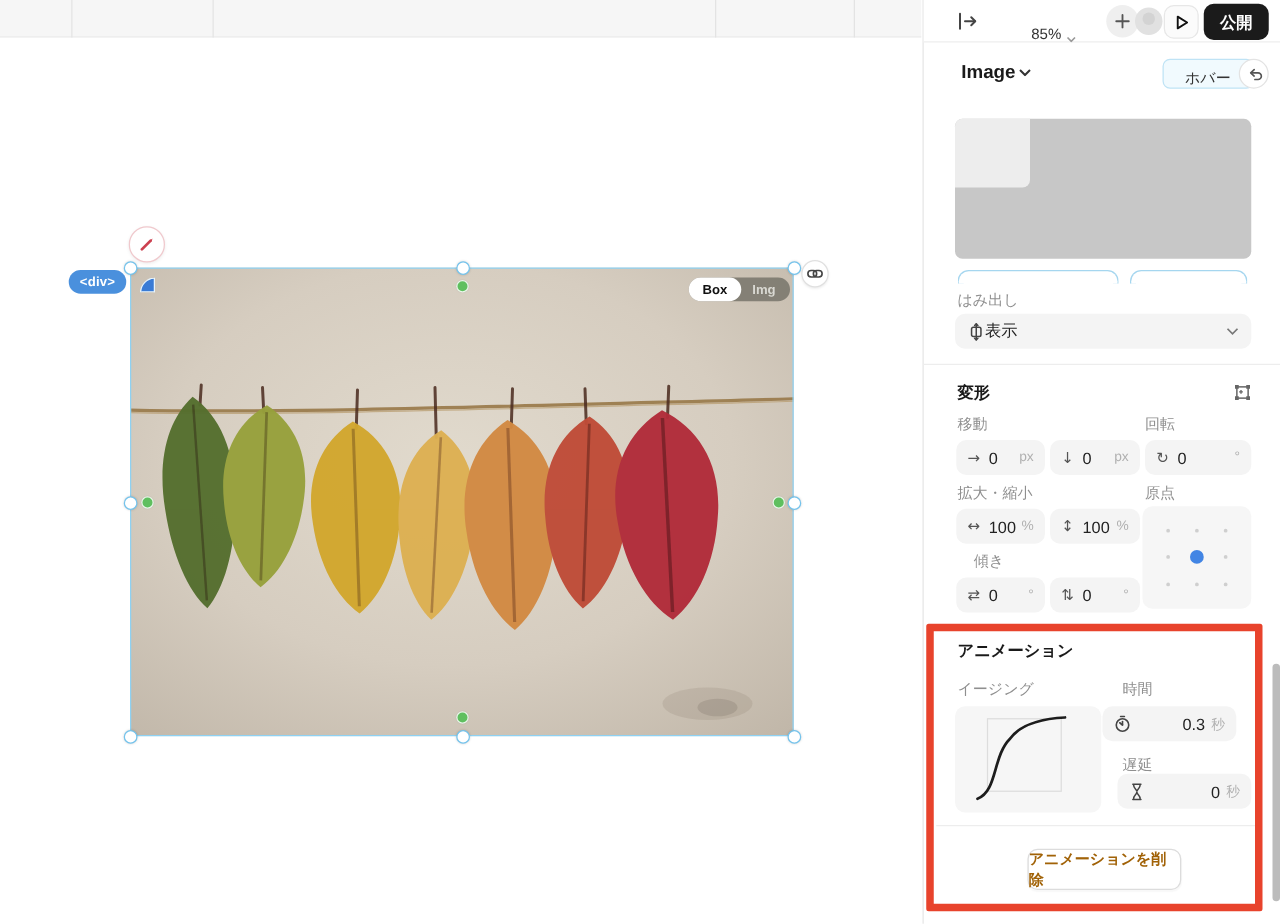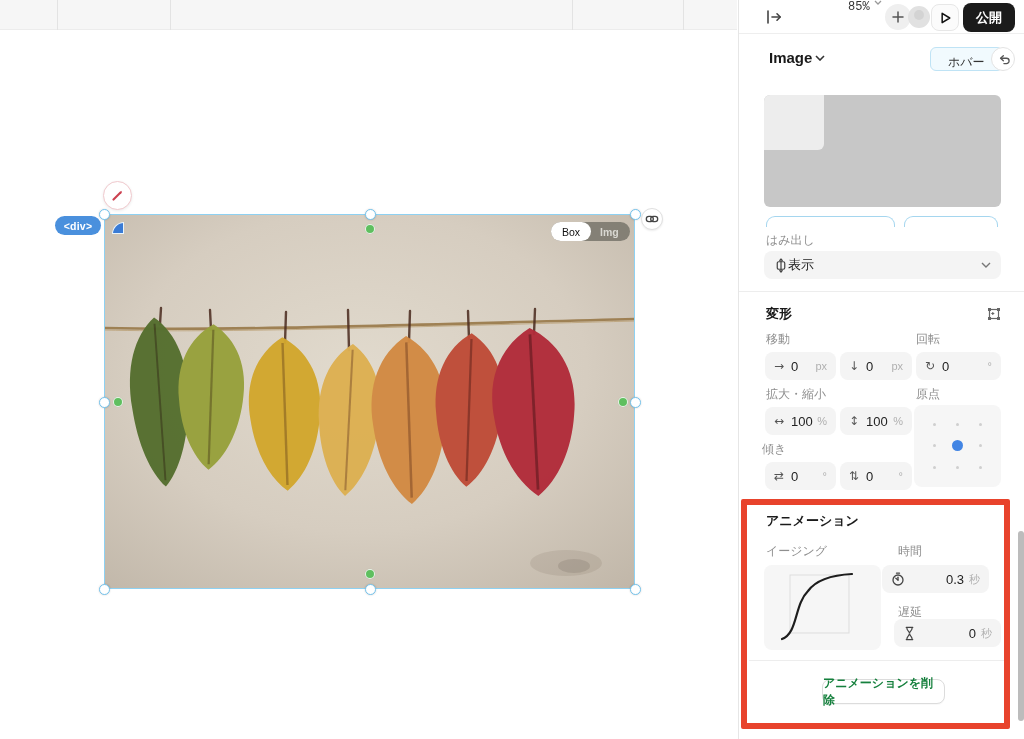--- a/index.html
+++ b/index.html
@@ -23,31 +23,31 @@
     background:#3a7bd5; border:1px solid #e8f4fc; border-radius:100% 0 0 0; }
   #pen-badge { position:absolute; left:103px; top:181px; width:29px; height:29px; border-radius:50%;
     background:#fff; border:1.5px solid #f0c9cd; box-shadow:0 1px 3px rgba(0,0,0,.08);
     display:flex; align-items:center; justify-content:center; }
   #div-badge { position:absolute; left:55px; top:216px; width:46px; height:19px; border-radius:10px;
     background:#4a90dd; color:#fff; font-size:10.5px; font-weight:bold;
     display:flex; align-items:center; justify-content:center; letter-spacing:.2px; }
   #box-img-toggle { position:absolute; left:551px; top:222px; height:19px; border-radius:10px;
     background:rgba(116,114,104,.82); display:flex; align-items:center; padding:0 2px 0 0; }
   #box-seg { background:#fff; border-radius:10px; height:19px; padding:0 11px; display:flex; align-items:center;
-    font-size:10.5px; font-weight:normal; color:#111; }
+    font-size:10.5px; font-weight:bold; color:#111; }
   #img-seg { padding:0 9px; font-size:10.5px; font-weight:bold; color:#d9d8d2; }
   #link-button { position:absolute; left:641px; top:208px; width:22px; height:22px; border-radius:50%;
     background:#fff; border:1px solid #e0e0e0; box-shadow:0 1px 2px rgba(0,0,0,.08);
     display:flex; align-items:center; justify-content:center; }
 
   
   #panel { position:absolute; left:738px; top:0; width:286px; height:739px; background:#fff; border-left:1px solid #e6e6e6; }
   #toolbar { position:absolute; left:0; top:0; width:286px; height:34px; border-bottom:1px solid #eee; background:#fff; }
-  #zoom-control { position:absolute; left:109px; top:0; height:34px; display:flex; align-items:flex-start; gap:4px;
-    font-size:12px; color:#333;font-family:Liberation Mono, monospace; }
+  #zoom-control { position:absolute; left:86px; top:0; height:34px; display:flex; align-items:flex-end; gap:4px;
+    font-size:12px; color:#333; }
   #plus-button { position:absolute; left:146px; top:4px; width:26px; height:26px; border-radius:50%;
     background:#efefef; display:flex; align-items:center; justify-content:center; }
   #avatar { position:absolute; left:169px; top:6px; width:22px; height:22px; border-radius:50%; background:#e1e1e1; }
   #avatar::after { content:""; position:absolute; left:6px; top:4px; width:10px; height:10px; border-radius:50%; background:#d3d3d3; }
   #play-button { position:absolute; left:192px; top:4px; width:28px; height:27px; border-radius:8px;
     background:#fbfbfb; border:1px solid #e7e7e7; display:flex; align-items:center; justify-content:center; }
   #publish-button { position:absolute; left:224px; top:3px; width:52px; height:29px; border-radius:8px;
     background:#1b1b1b; color:#fff; font-size:13px; font-weight:bold;
     display:flex; align-items:center; justify-content:center; }
 
@@ -86,22 +86,22 @@
     border-radius:8px; display:grid; grid-template-columns:repeat(3,1fr); grid-template-rows:repeat(3,1fr);
     padding:9px; }
   .origin-cell { display:flex; align-items:center; justify-content:center; }
   .origin-dot { width:3px; height:3px; border-radius:50%; background:#cfcfcf; }
   .origin-dot.active { width:11px; height:11px; background:#4285e4; }
 
   #highlight-rect { position:absolute; left:2px; top:499px; width:269px; height:230px;
     border:6px solid #e8432c; border-radius:2px; pointer-events:none; z-index:5; }
 
   #easing-box { position:absolute; left:25px; top:565px; width:117px; height:85px; background:#f6f6f6; border-radius:8px; }
-  #delete-animation-button { position:absolute; left:83px; top:679px; width:123px; height:25px;
-    background:#fff; border:1px solid #dcdcdc; border-radius:8px; font-size:12px; font-weight:bold; color:#15803d;
+  #delete-animation-button { position:absolute; left:83px; top:679px; width:123px; height:33px;
+    background:#fff; border:1px solid #dcdcdc; border-radius:8px; font-size:12px; font-weight:bold; color:#a16207;
     display:flex; align-items:center; justify-content:center; box-shadow:0 1px 1px rgba(0,0,0,.03); }
 
   #panel-scrollbar { position:absolute; left:279px; top:531px; width:6px; height:190px; background:#bcbcbc; border-radius:3px; }
 
   svg { display:block; }
 </style>
 </head>
 <body>
 
 <div id="canvas">
@@ -371,21 +371,21 @@
         <span class="origin-dot"></span>
       </div>
     <div class="origin-cell">
         <span class="origin-dot"></span>
       </div>
     <div class="origin-cell">
         <span class="origin-dot"></span>
       </div>
   </div>
 
-  <div class="sec-label" style="left:23px;top:441px">傾き</div>
+  <div class="sec-label" style="left:40px;top:441px">傾き</div>
   <div class="input-box" style="left:26px;top:462px;width:71px">
     <span class="glyph">⇄</span>
     <span class="val">0</span>
     <span class="sp"></span>
       <span class="unit">°</span>
   </div>
   <div class="input-box" style="left:101px;top:462px;width:72px">
     <span class="glyph">⇅</span>
     <span class="val">0</span>
     <span class="sp"></span>

